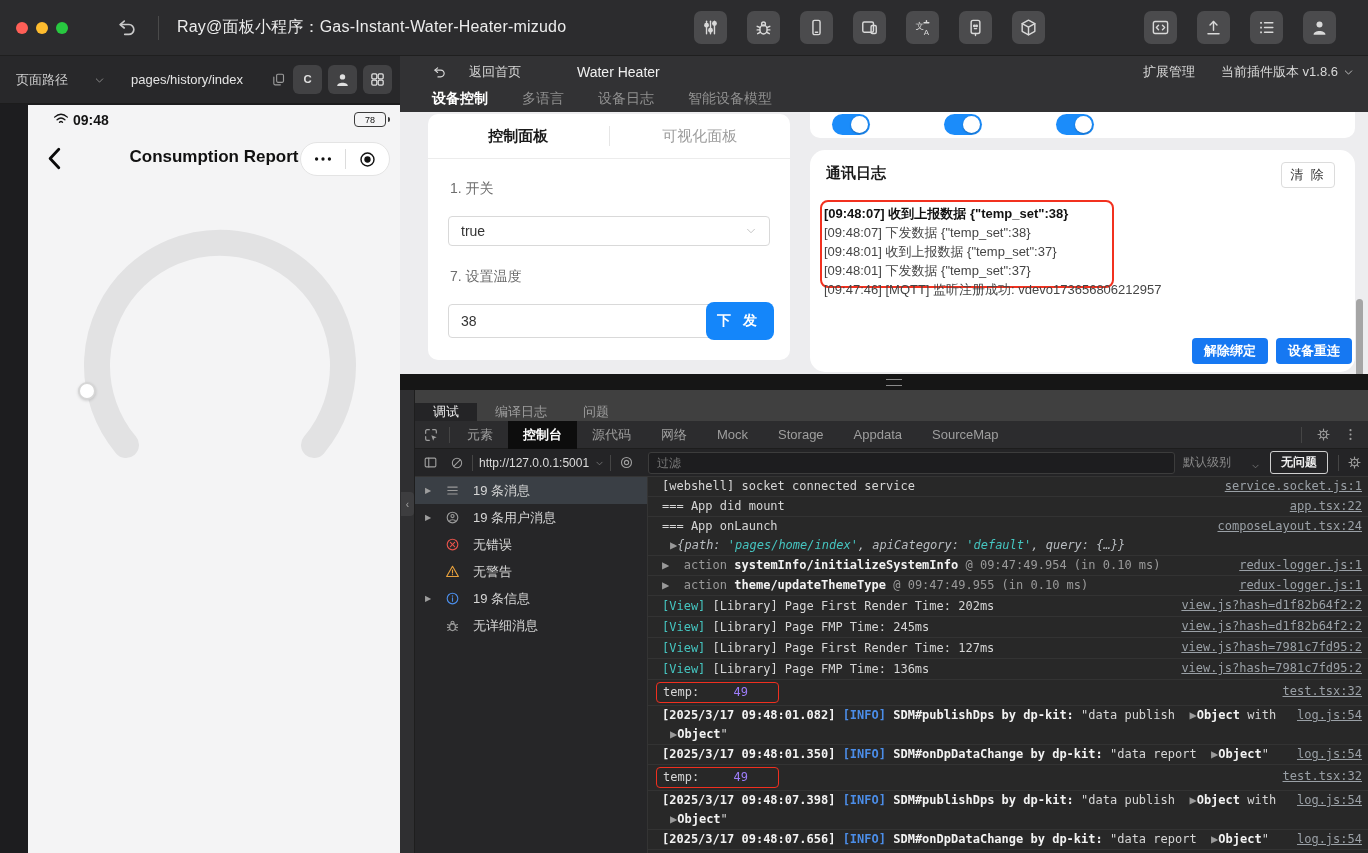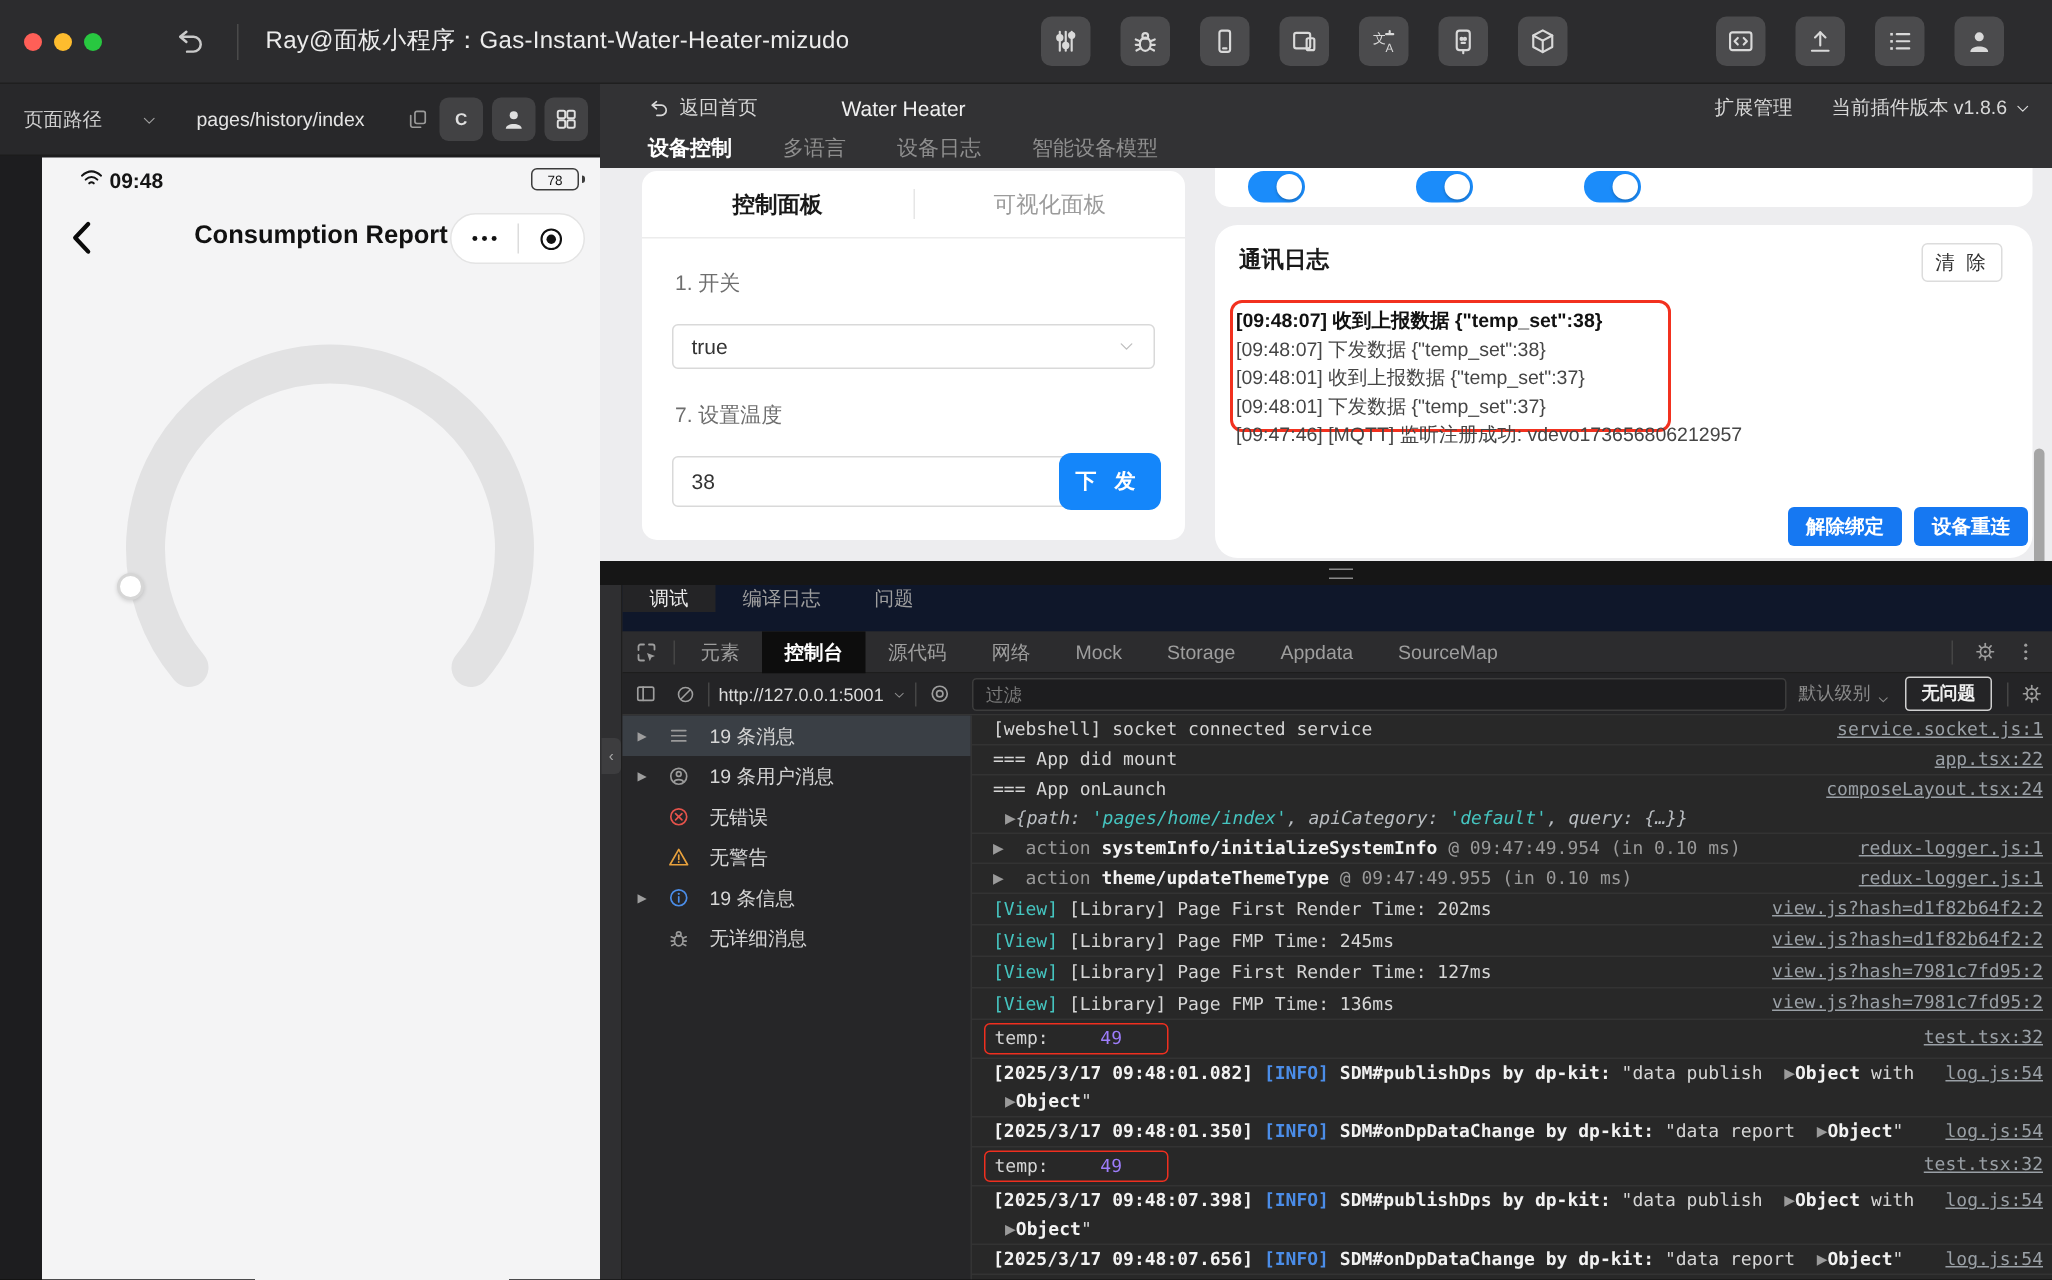--- a/index.html
+++ b/index.html
@@ -46,21 +46,21 @@
   .capsule{position:absolute;right:10px;top:7px;width:90px;height:34px;background:#fff;border:1px solid #e4e4e4;
            border-radius:17px;display:flex;align-items:center;box-sizing:border-box;}
   .cap-half{flex:1;display:flex;align-items:center;justify-content:center;color:#111;}
   .cap-div{width:1px;height:20px;background:#dcdcdc;}
   .gauge-handle{position:absolute;left:50px;top:277px;width:18px;height:18px;border-radius:50%;
                 background:#fff;border:2px solid #d6d6d6;box-shadow:0 1px 3px rgba(0,0,0,.15);box-sizing:border-box;}
 
   
   .device{position:absolute;left:400px;top:56px;width:968px;height:334px;}
   .dev-nav{position:absolute;left:0;top:0;width:968px;height:32px;background:#323234;display:flex;align-items:center;box-sizing:border-box;}
-  .dev-back{display:flex;align-items:center;gap:6px;color:#d8d8d8;font-size:13px;margin-left:32px;}
+  .dev-back{display:flex;align-items:center;gap:22px;color:#d8d8d8;font-size:13px;margin-left:32px;}
   .dev-app{color:#f0f0f0;font-size:14px;margin-left:56px;}
   .dev-right{position:absolute;right:14px;display:flex;align-items:center;gap:26px;color:#d8d8d8;font-size:13px;}
   .dev-ver{display:flex;align-items:center;gap:5px;}
   .dev-tabs{position:absolute;left:0;top:32px;width:968px;height:24px;background:#323234;display:flex;align-items:flex-start;gap:34px;padding-left:32px;box-sizing:border-box;}
   .dev-tab{font-size:14px;color:#8f8f8f;line-height:20px;}
   .dev-tab.active{color:#fff;font-weight:bold;}
   .dev-body{position:absolute;left:0;top:56px;width:968px;height:318px;background:#ededef;overflow:hidden;}
 
   .card{position:absolute;background:#fff;border-radius:10px;}
   .control-card{left:28px;top:2px;width:362px;height:246px;}
@@ -94,39 +94,39 @@
   .dev-scrollthumb{position:absolute;left:956px;top:187px;width:7px;height:90px;background:#a5a5a5;border-radius:4px;}
 
   .split{position:absolute;left:0;top:318px;width:968px;height:16px;background:#161616;}
   .grip{position:absolute;left:486px;top:5px;width:16px;height:5px;border-top:1.5px solid #8a8a8a;border-bottom:1.5px solid #8a8a8a;}
 
   
   .console{position:absolute;left:400px;top:390px;width:968px;height:463px;background:#282828;font-family:"Liberation Sans",sans-serif;}
   .strip{position:absolute;left:0;top:0;width:15px;height:463px;background:#2f2f31;border-right:1px solid #1e1e1e;box-sizing:border-box;}
   .strip-btn{position:absolute;left:1px;top:102px;width:13px;height:24px;background:#3d3d3f;border-radius:0 4px 4px 0;
              color:#a8a8a8;font-size:10px;display:flex;align-items:center;justify-content:center;}
-  .ct-row1{position:absolute;left:15px;top:0;width:953px;height:31px;background:#0f172a;display:flex;align-items:flex-start;}
+  .ct-row1{position:absolute;left:15px;top:0;width:953px;height:31px;background:#404040;display:flex;align-items:flex-end;}
   .ct-tab1{padding:0 18px;display:flex;align-items:center;font-size:13px;color:#9e9e9e;}
   .ct-tab1.active{background:#242426;color:#ececec;}
   .ct-row2{position:absolute;left:15px;top:31px;width:953px;height:28px;background:#2c2c2e;border-bottom:1px solid #1d1d1d;
            display:flex;align-items:center;box-sizing:border-box;}
   .inspect-btn{width:32px;display:flex;justify-content:center;color:#9e9e9e;}
   .vdiv{width:1px;height:16px;background:#454545;margin:0 2px;}
   .ct-tab2{padding:0 15px;height:28px;display:flex;align-items:center;font-size:13px;color:#9e9e9e;}
   .ct-tab2.active{background:#0d0d0d;color:#fff;font-weight:bold;}
   .ct-row2-right{margin-left:auto;display:flex;align-items:center;gap:12px;color:#9e9e9e;padding-right:10px;}
   .ct-toolbar{position:absolute;left:15px;top:59px;width:953px;height:28px;background:#242426;border-bottom:1px solid #343434;
               display:flex;align-items:center;box-sizing:border-box;color:#9e9e9e;}
   .ct-toolbar .icon-sp{margin:0 6px;display:flex;align-items:center;}
   .ct-url{color:#dcdcdc;font-size:12px;margin:0 4px 0 4px;}
   .chev-s{color:#8a8a8a;margin:2px 4px 0 2px;}
   .ct-filter{flex:1;height:20px;background:#1d1d1f;border:1px solid #3c3c3c;border-radius:3px;margin:0 8px;
              color:#cfcfcf;font-size:12px;padding:0 8px;font-family:"Liberation Sans",sans-serif;outline:none;}
   .ct-filter::placeholder{color:#7a7a7a;}
-  .ct-level{font-size:12px;color:#8a8a8a;display:flex;align-items:flex-end;gap:4px;margin-right:10px;}
+  .ct-level{font-size:12px;color:#8a8a8a;display:flex;align-items:flex-end;gap:20px;margin-right:10px;}
   .ct-issues{border:1px solid #cfcfcf;border-radius:3px;background:transparent;color:#f0f0f0;font-size:12px;
              padding:2px 10px;font-weight:bold;margin-right:8px;}
   .ct-body-side{position:absolute;left:15px;top:87px;width:233px;height:376px;background:#262628;border-right:1px solid #343434;box-sizing:border-box;}
   .side-row{position:relative;height:27px;display:flex;align-items:center;font-size:13px;color:#d6d6d6;}
   .side-row.selected{background:#3a3f45;}
   .side-arrow{position:absolute;left:10px;font-size:8px;color:#9e9e9e;}
   .side-icon{position:absolute;left:30px;display:flex;align-items:center;}
   .side-label{position:absolute;left:58px;}
   .i-err{color:#e5534b;} .i-warn{color:#e8a13d;} .i-info{color:#4b8de8;} .i-dim{color:#9a9a9a;}
 

